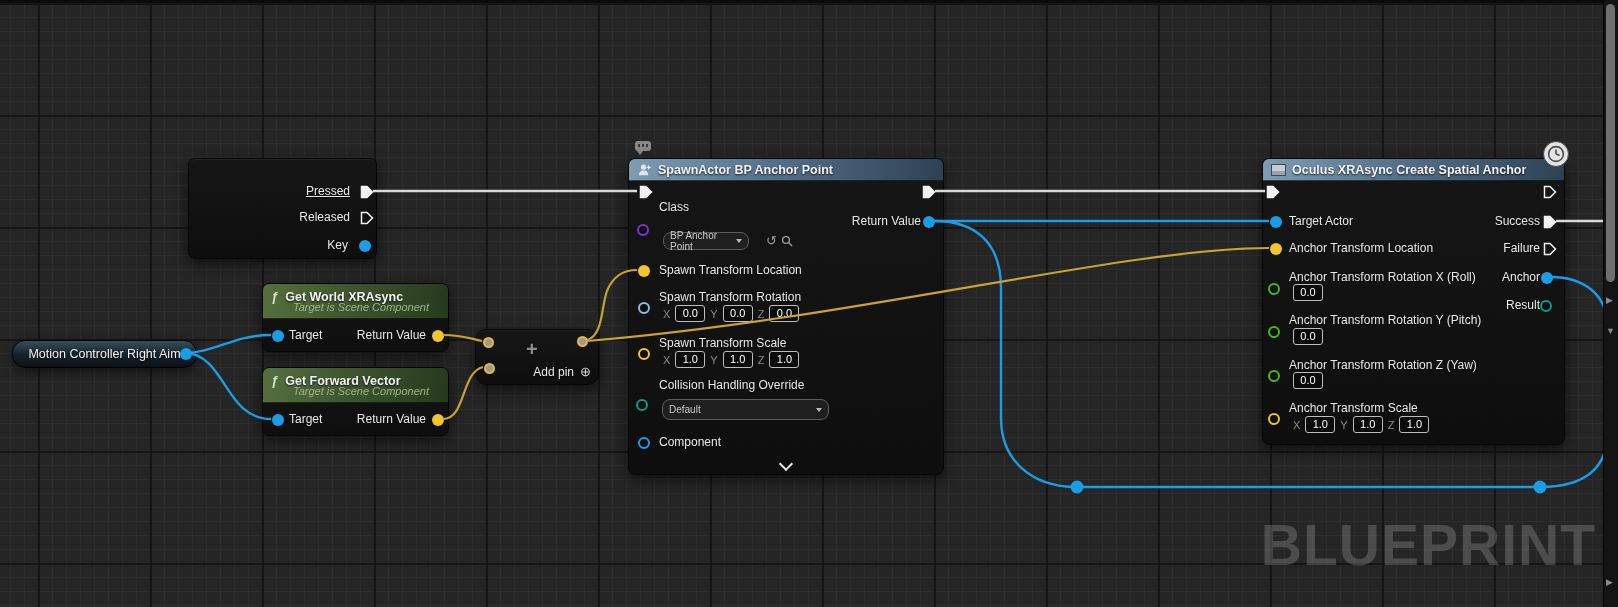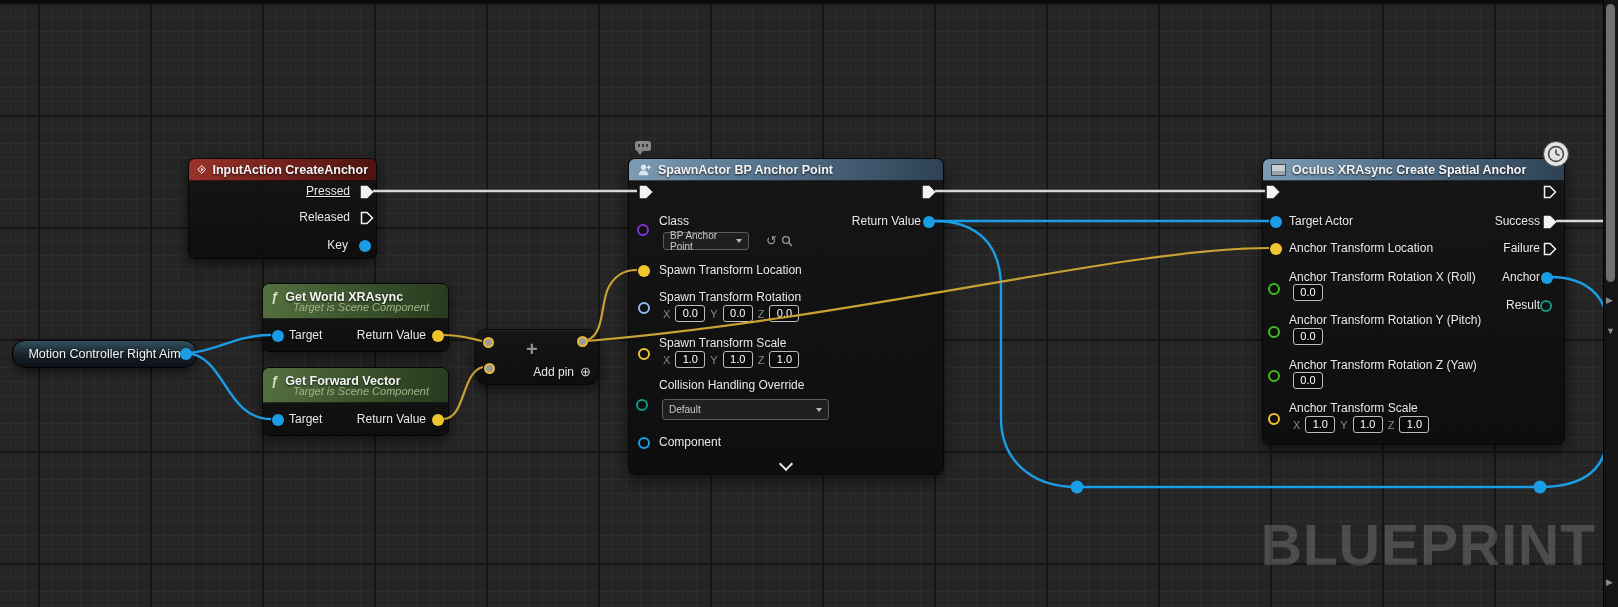--- a/index.html
+++ b/index.html
@@ -51,21 +51,21 @@
   .pexec path{stroke:#f2f2f2;stroke-width:1.5;fill:none;}
   .pexec.f path{fill:#f2f2f2;}
   .valbox{
     display:inline-block;min-width:22px;padding:1px 3px;border:1px solid #bdbdbd;border-radius:3px;
     background:rgba(8,8,8,.55);color:#fff;font-size:11px;line-height:13px;text-align:center;
   }
   .axis{font-size:11px;color:#8a8a8a;}
   .triplet{position:absolute;display:flex;align-items:center;gap:5px;}
   .dropdown{
     position:absolute;display:flex;align-items:center;justify-content:space-between;
-    background:#1f1f1f;border:1px solid #5c5c5c;border-radius:3px;color:#c9c9c9;
+    background:#1f1f1f;border:1px solid #5c5c5c;border-radius:8px;color:#c9c9c9;
     font-size:10px;padding:0 6px;box-sizing:border-box;gap:8px;
   }
   .chev{width:0;height:0;border-left:3.5px solid transparent;border-right:3.5px solid transparent;border-top:4px solid #b9b9b9;}
   .collapse-chev{position:absolute;left:0;right:0;text-align:center;}
   .collapse-chev i{
     display:inline-block;width:8px;height:8px;border-right:2.5px solid #e8e8e8;border-bottom:2.5px solid #e8e8e8;
     transform:rotate(45deg);margin-top:0px;
   }
   .pill{
     position:absolute;z-index:10;border-radius:13px;border:1px solid #000;
@@ -94,27 +94,20 @@
 </style>
 </head>
 <body>
 
 <div id="stage">
   <div class="topstrip"></div>
 
   <div class="watermark">BLUEPRINT</div>
 
   <div class="node" style="left:188px;top:158px;width:187px;height:99px;">
-    <div class="hdr hdr-red">
-      <svg width="15" height="15" viewBox="0 0 16 16">
-        <path d="M8 1.5 L14.5 8 L8 14.5 L1.5 8 Z" fill="none" stroke="#ffffff" stroke-width="1.6"></path>
-        <path d="M7 5 L11.5 8 L7 11 Z" fill="#ffffff"></path>
-      </svg>
-      <span class="title">InputAction CreateAnchor</span>
-    </div>
     <span class="lbl r" style="right:26px;top:25px;text-decoration:underline;">Pressed</span>
     <svg class="pexec f" style="left:171px;top:26px;" viewBox="0 0 14 14">
         <path d="M1.5,1.5 L7,1.5 L12.5,7 L7,12.5 L1.5,12.5 Z"></path>
       </svg>
     <span class="lbl r" style="right:26px;top:51px;">Released</span>
     <svg class="pexec" style="left:171px;top:52px;" viewBox="0 0 14 14">
         <path d="M1.5,1.5 L7,1.5 L12.5,7 L7,12.5 L1.5,12.5 Z"></path>
       </svg>
     <span class="lbl r" style="right:28px;top:79px;">Key</span>
     <span class="pin f" style="--pc:#1b9de6;left:170px;top:81px;"></span>
@@ -174,21 +167,21 @@
       </svg>
       <span class="title">SpawnActor BP Anchor Point</span>
     </div>
     <svg class="pexec f" style="left:10px;top:26px;" viewBox="0 0 14 14">
         <path d="M1.5,1.5 L7,1.5 L12.5,7 L7,12.5 L1.5,12.5 Z"></path>
       </svg>
     <svg class="pexec f" style="left:293px;top:26px;" viewBox="0 0 14 14">
         <path d="M1.5,1.5 L7,1.5 L12.5,7 L7,12.5 L1.5,12.5 Z"></path>
       </svg>
 
-    <span class="lbl" style="left:30px;top:55px;">Class</span>
+    <span class="lbl" style="left:30px;top:41px;">Class</span>
     <span class="pin h" style="--pc:#7b35d6;left:8px;top:65px;"></span>
     <div class="dropdown" style="left:34px;top:73px;width:86px;height:18px;">
       <span>BP Anchor Point</span>
       <span class="chev"></span>
     </div>
     <span class="iconbtn" style="left:137px;top:75px;">↺</span>
     <svg style="position:absolute;left:152px;top:76px;" width="12" height="12" viewBox="0 0 12 12">
       <circle cx="5" cy="5" r="3.4" fill="none" stroke="#9a9a9a" stroke-width="1.4"></circle>
       <line x1="7.6" y1="7.6" x2="11" y2="11" stroke="#9a9a9a" stroke-width="1.4"></line>
     </svg>

